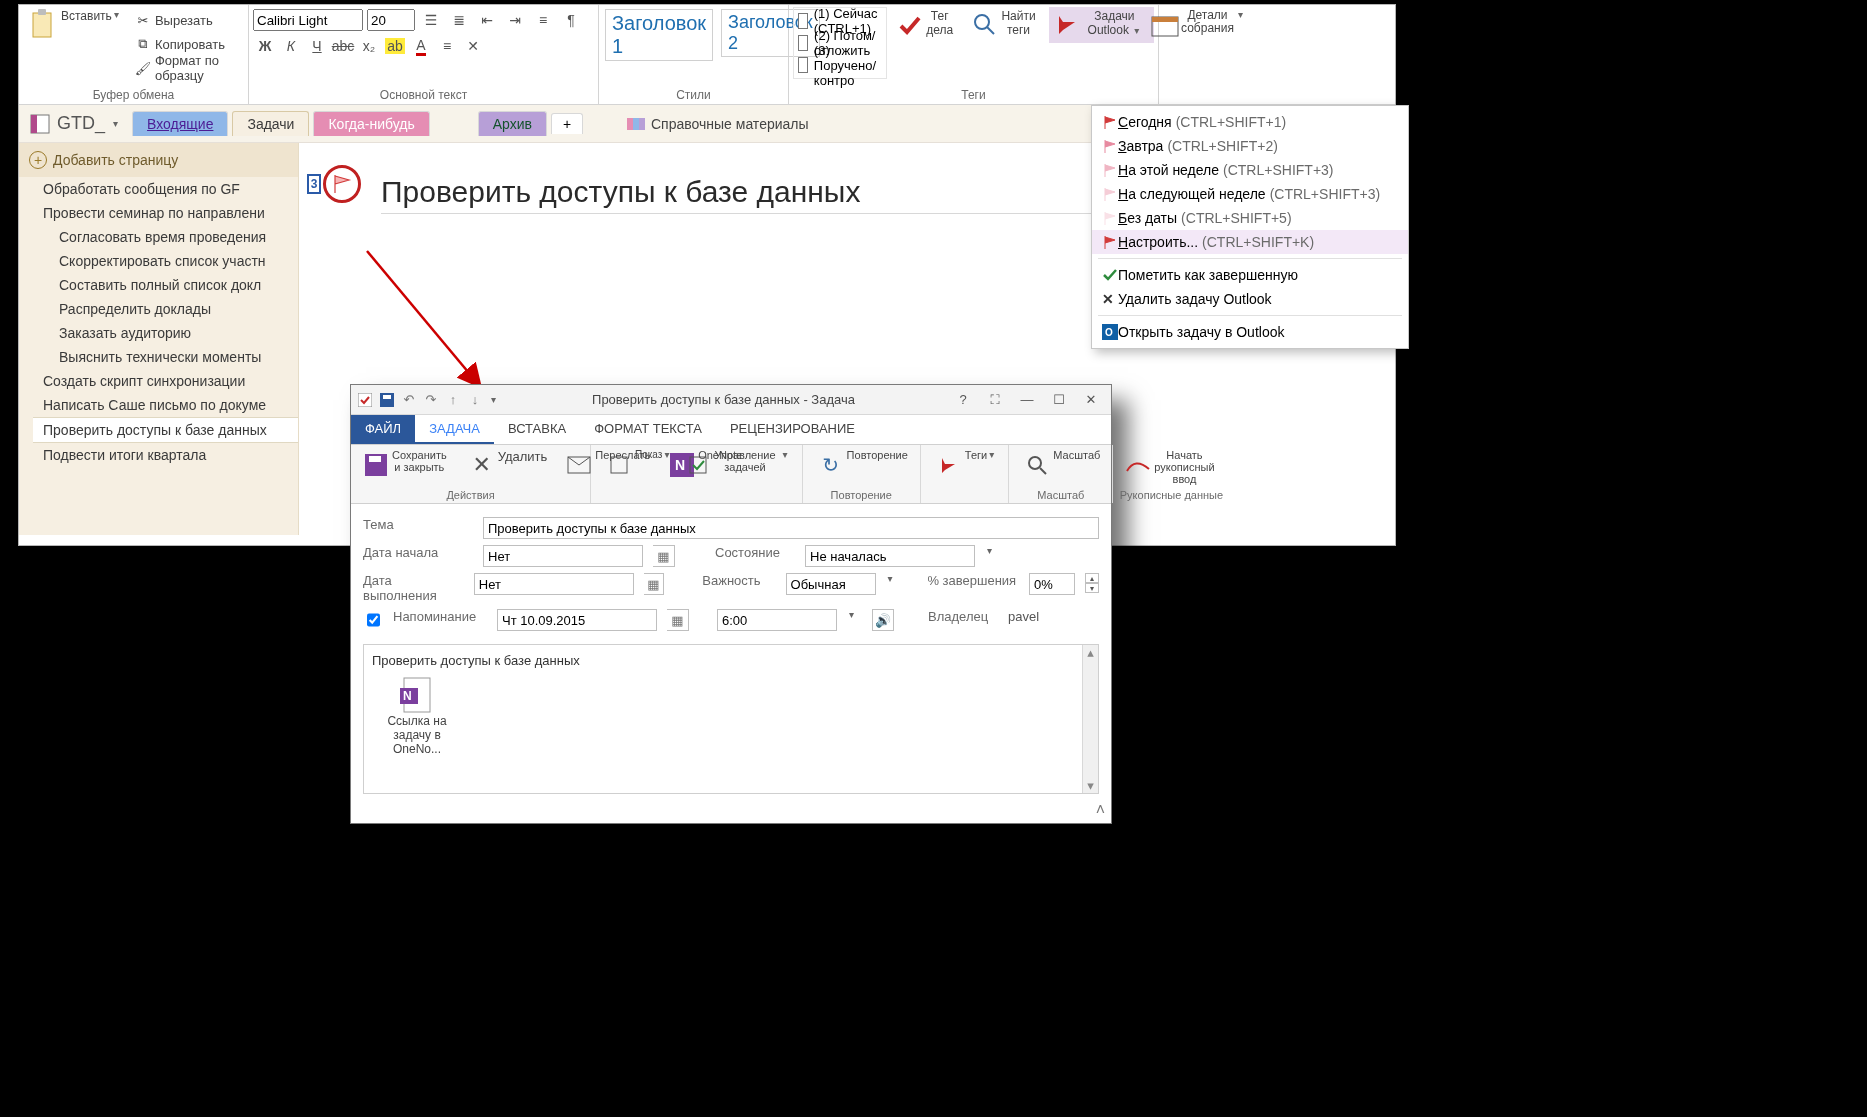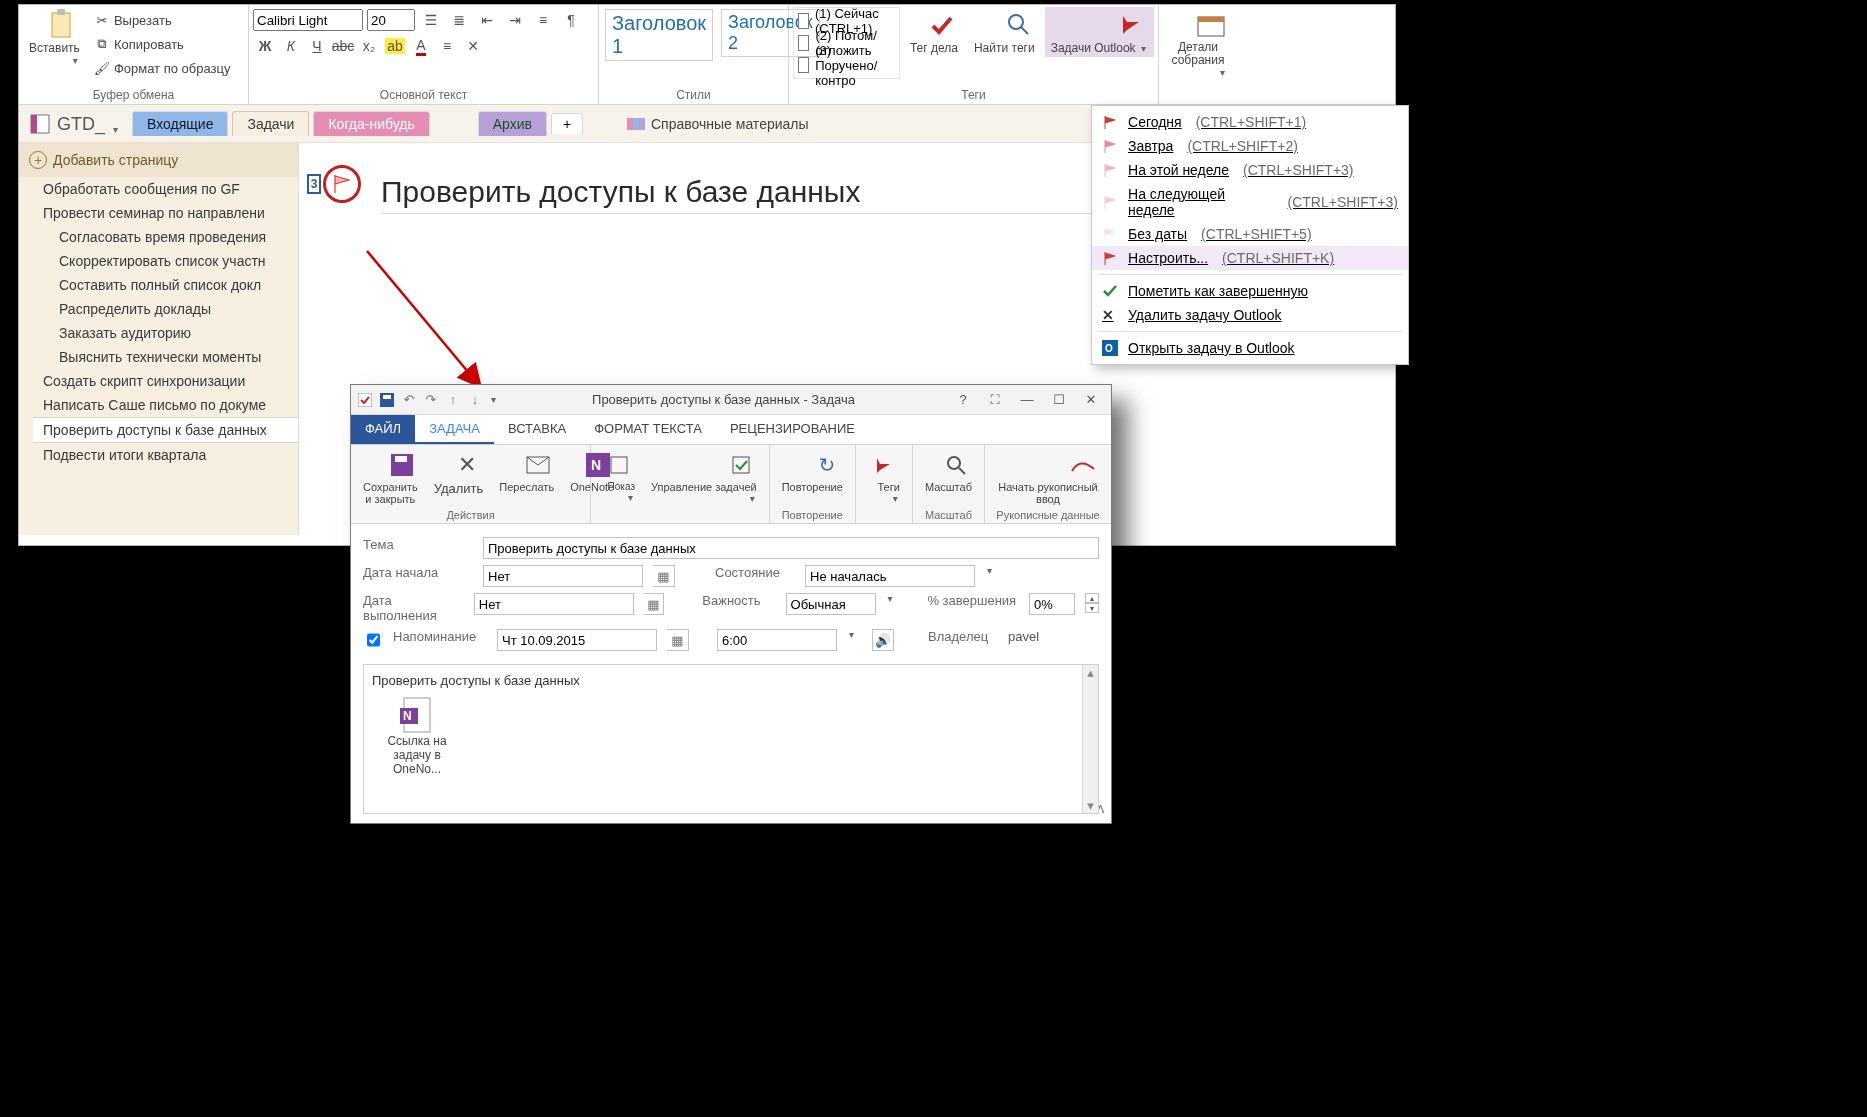--- a/index.html
+++ b/index.html
@@ -7,49 +7,49 @@
   
   .onenote {
     position:absolute; left:18px; top:4px; width:1378px; height:542px;
     background:#fff; border:1px solid #b6b6b6;
     box-shadow: 14px 14px 18px rgba(0,0,0,0.4);
   }
   .ribbon { display:flex; border-bottom:1px solid #d4d4d4; height:100px; }
   .rgroup { border-right:1px solid #d4d4d4; display:flex; flex-direction:column; padding:2px 4px; position:relative; }
   .rgroup-body { flex:1; display:flex; align-items:flex-start; gap:4px; }
   .rgroup-label { font-size:12px; color:#6a6a6a; text-align:center; padding:2px 0 0 0; }
-  .vbtn { display:flex; flex-direction:column; align-items:flex-end; justify-content:center; padding:2px 6px; font-size:12px; color:#444; cursor:default; }
+  .vbtn { display:flex; flex-direction:row; align-items:flex-start; justify-content:center; padding:2px 6px; font-size:12px; color:#444; cursor:default; }
   .vbtn .bigicon { width:32px; height:32px; display:flex; align-items:center; justify-content:center; }
   .small-line { display:flex; align-items:center; gap:4px; font-size:13px; color:#444; padding:0 4px; height:22px; }
   .sicon { width:16px; height:16px; display:inline-flex; align-items:center; justify-content:center; }
   .fontname { width:110px; }
   .fontsize { width:48px; }
   .fmt-row { display:flex; gap:2px; padding:2px 0; }
   .fmt-btn { width:24px; height:22px; display:flex; align-items:center; justify-content:center; font-size:14px; color:#555; border:1px solid transparent; }
   .style-box { border:1px solid #d0d0d0; padding:2px 6px; font-size:18px; color:#1f6fb0; width:150px; margin:2px; }
   .style-box.h1 { font-size:20px; font-weight:300; color:#1f6fb0; }
   .tags-list .trow { display:flex; align-items:center; gap:6px; font-size:13px; padding:0 2px; height:22px; }
   .tag-chk { width:16px; height:16px; border:1px solid #777; background:#fff; }
   .btn-highlight { background:#e6d9ec; }
   
   .dropdown {
     position:absolute; right:-14px; top:100px; width:318px; background:#fff;
     border:1px solid #c8c8c8; box-shadow:4px 4px 10px rgba(0,0,0,0.25); z-index:20;
     padding:4px 0;
   }
-  .dd-item { display:flex; align-items:center; gap:10px; padding:4px 10px; font-size:14px;text-decoration:underline; }
+  .dd-item { display:flex; align-items:center; gap:0; padding:4px 10px; font-size:14px; }
   .dd-item:hover, .dd-item.sel { background:#f3e8f7; }
   .dd-sep { height:1px; background:#e0e0e0; margin:4px 6px; }
   .dd-flag { width:16px; height:16px; display:inline-block; }
   .dd-shortcut { color:#6a6a6a; margin-left:4px; }
   
   .tabsrow { display:flex; align-items:center; gap:4px; padding:6px 6px; border-bottom:1px solid #e6e0d8; background:#f7f3ea; }
-  .notebook { display:flex; align-items:flex-end; gap:6px; font-size:18px; color:#555; padding:0 8px 0 4px; }
+  .notebook { display:flex; align-items:center; gap:6px; font-size:18px; color:#555; padding:0 8px 0 4px; }
   .tab { padding:4px 14px; font-size:14px; border:1px solid #d8d8d8; border-bottom:none; border-radius:3px 3px 0 0; cursor:default; }
-  .tab.inbox { background:#8fb7e8; color:#0f172a; }
+  .tab.inbox { background:#8fb7e8; color:#4c1d95;text-decoration:underline; }
   .tab.tasks { background:#f6efe2; color:#3a3a3a; border-color:#d8c9a5; }
   .tab.someday { background:#e58db3; color:#fff; }
   .tab.archive { background:#b79fd7; color:#14532d;margin-left:44px; }
   .tab.plus { background:#fff; width:32px; text-align:center; padding:2px 0; }
   .subtab { margin-left:40px; display:flex; align-items:center; gap:6px; font-size:14px; color:#444; }
   
   .content-row { display:flex; height:calc(100% - 100px - 48px); }
   .pagelist { width:280px; background:#f6efe2; border-right:1px solid #e6dcc6; display:flex; flex-direction:column; font-size:14px; }
   .addpage { display:flex; align-items:center; gap:6px; padding:8px 10px; background:#efe4cf; color:#6f5b2c; }
   .pl-item { padding:4px 10px; color:#3a3a3a; white-space:nowrap; overflow:hidden; text-overflow:ellipsis;margin-left:14px; }

